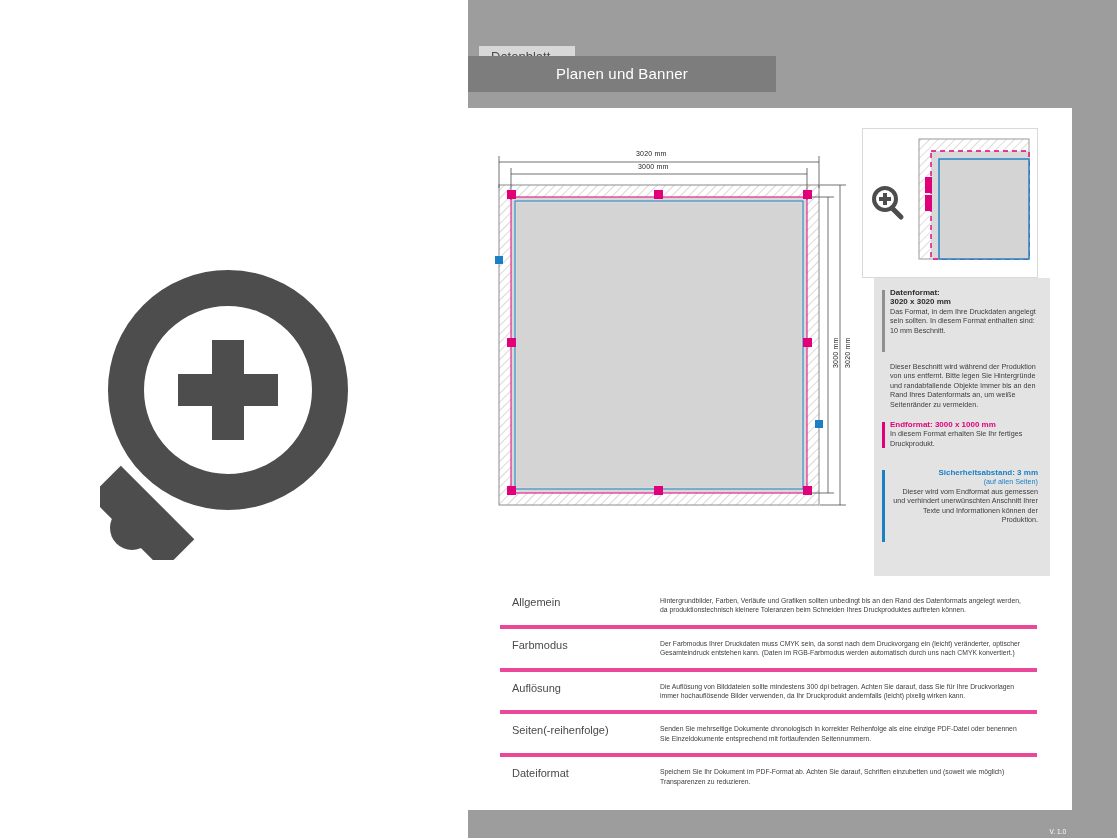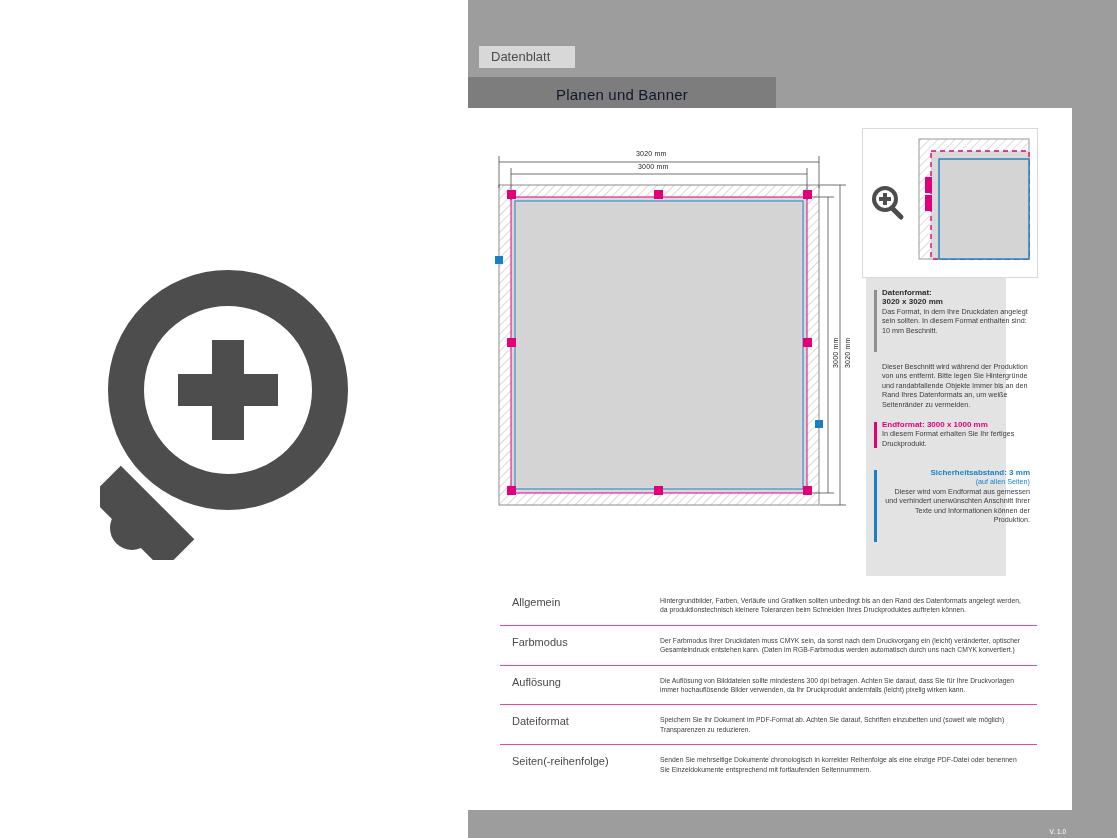--- a/index.html
+++ b/index.html
@@ -17,43 +17,43 @@
   .sheet-topband{position:absolute;left:0;top:0;width:604px;height:108px;background:#9d9d9d;}
   .sheet-rightband{position:absolute;left:604px;top:0;width:45px;height:838px;background:#9d9d9d;}
   .sheet-bottomband{position:absolute;left:0;top:810px;width:604px;height:28px;background:#9d9d9d;}
   .sheet-inner{position:absolute;left:0;top:108px;width:604px;height:702px;background:#ffffff;}
 
   .tab-datenblatt{
     position:absolute;left:11px;top:46px;width:96px;height:22px;background:#d8d8d8;
     color:#4a4a4a;font-size:13px;line-height:22px;padding-left:12px;box-sizing:border-box;
   }
   .title-bar{
-    position:absolute;left:0px;top:77px;width:308px;height:36px;background:#7d7d7d;
-    color:#0f172a;font-size:15px;line-height:36px;text-align:center;letter-spacing:.2px;
+    position:absolute;left:0px;top:56px;width:308px;height:36px;background:#7d7d7d;
+    color:#ffffff;font-size:15px;line-height:36px;text-align:center;letter-spacing:.2px;
   }
 
   
   .drawing{position:absolute;left:8px;top:128px;width:388px;height:430px;}
   .dim-label{position:absolute;font-size:7px;color:#222;letter-spacing:.2px;white-space:nowrap;}
   .vert{transform:rotate(-90deg);transform-origin:left top;}
 
   
   .infopanel{position:absolute;left:394px;top:128px;width:176px;height:448px;}
   .info-top{position:absolute;left:0;top:0;width:176px;height:150px;background:#ffffff;border:1px solid #d9d9d9;box-sizing:border-box;}
-  .info-body{position:absolute;left:4px;top:150px;width:140px;height:298px;background:#e3e3e3;}
+  .info-body{position:absolute;left:12px;top:150px;width:176px;height:298px;background:#e3e3e3;}
   .info-body .txt{position:absolute;left:16px;width:148px;color:#3c3c3c;font-size:7.2px;line-height:9.4px;}
   .bar{position:absolute;left:8px;width:3px;}
   .hdr{font-weight:bold;font-size:8px;color:#2b2b2b;}
   .magenta{color:#e2007a;}
   .blue{color:#1b7fc4;}
 
   
   .tips{position:absolute;left:32px;top:586px;width:537px;}
   .tips-head{background:#7d7d7d;color:#ffffff;font-size:11px;padding:6px 10px;}
-  .tips-row{display:flex;border-bottom:1px solid #ec4899;}
+  .tips-row{display:flex;border-bottom:4px solid #ec4899;}
   .tips-row:last-child{border-bottom:none;}
   .tips-term{width:160px;box-sizing:border-box;padding:10px 0 10px 12px;color:#4a4a4a;font-size:11px;}
   .tips-def{flex:1;box-sizing:border-box;padding:10px 10px 10px 0;color:#3c3c3c;font-size:6.8px;line-height:9.4px;}
   .version{position:absolute;right:6px;bottom:3px;color:#ffffff;font-size:6.5px;}
 </style>
 </head>
 <body>
 
 <div class="left-pane">
   <div class="magnifier">
@@ -188,21 +188,21 @@
     </div>
     <div class="tips-row">
       <div class="tips-term">Farbmodus</div>
       <div class="tips-def">Der Farbmodus Ihrer Druckdaten muss CMYK sein, da sonst nach dem Druckvorgang ein (leicht) veränderter, optischer Gesamteindruck entstehen kann. (Daten im RGB-Farbmodus werden automatisch durch uns nach CMYK konvertiert.)</div>
     </div>
     <div class="tips-row">
       <div class="tips-term">Auflösung</div>
       <div class="tips-def">Die Auflösung von Bilddateien sollte mindestens 300 dpi betragen. Achten Sie darauf, dass Sie für Ihre Druckvorlagen immer hochauflösende Bilder verwenden, da Ihr Druckprodukt andernfalls (leicht) pixelig wirken kann.</div>
     </div>
     <div class="tips-row">
+      <div class="tips-term">Seiten(-reihenfolge)</div>
+      <div class="tips-def">Senden Sie mehrseitige Dokumente chronologisch in korrekter Reihenfolge als eine einzige PDF-Datei oder benennen Sie Einzeldokumente entsprechend mit fortlaufenden Seitennummern.</div>
+    </div>
+    <div class="tips-row">
       <div class="tips-term">Dateiformat</div>
       <div class="tips-def">Speichern Sie Ihr Dokument im PDF-Format ab. Achten Sie darauf, Schriften einzubetten und (soweit wie möglich) Transparenzen zu reduzieren.</div>
     </div>
-    <div class="tips-row">
-      <div class="tips-term">Seiten(-reihenfolge)</div>
-      <div class="tips-def">Senden Sie mehrseitige Dokumente chronologisch in korrekter Reihenfolge als eine einzige PDF-Datei oder benennen Sie Einzeldokumente entsprechend mit fortlaufenden Seitennummern.</div>
-    </div>
   </div>
 </div>
 
 </body></html>

